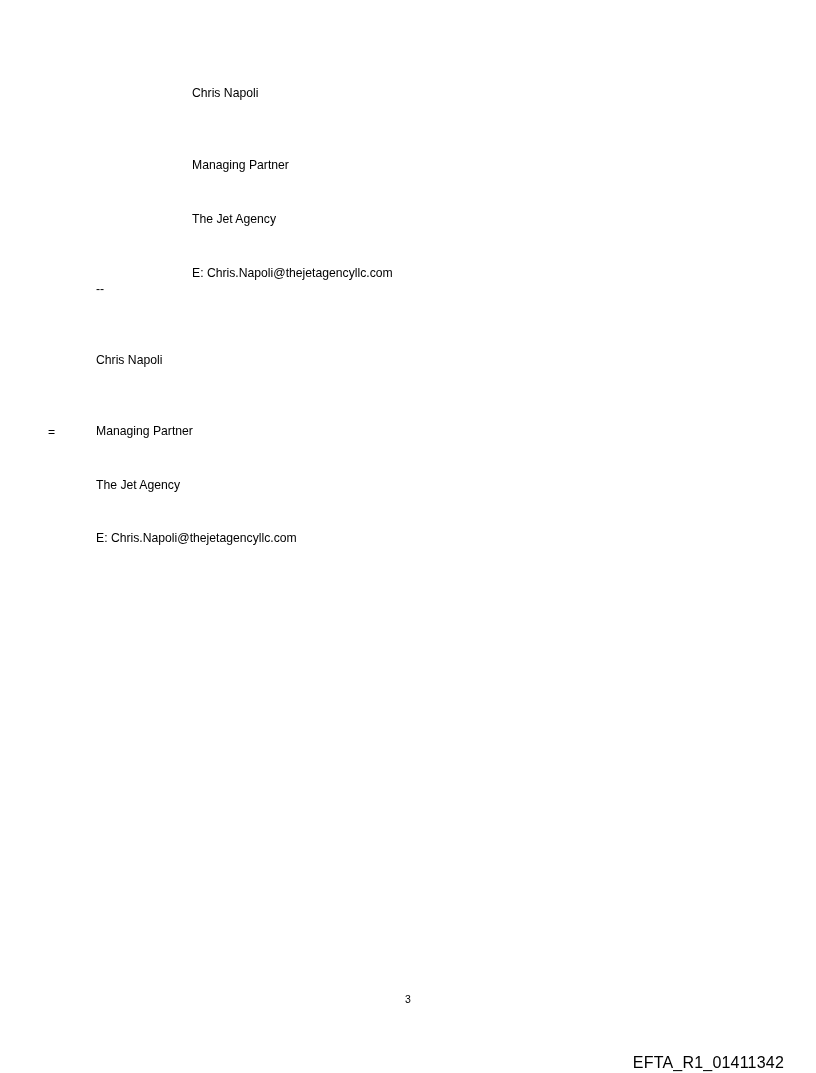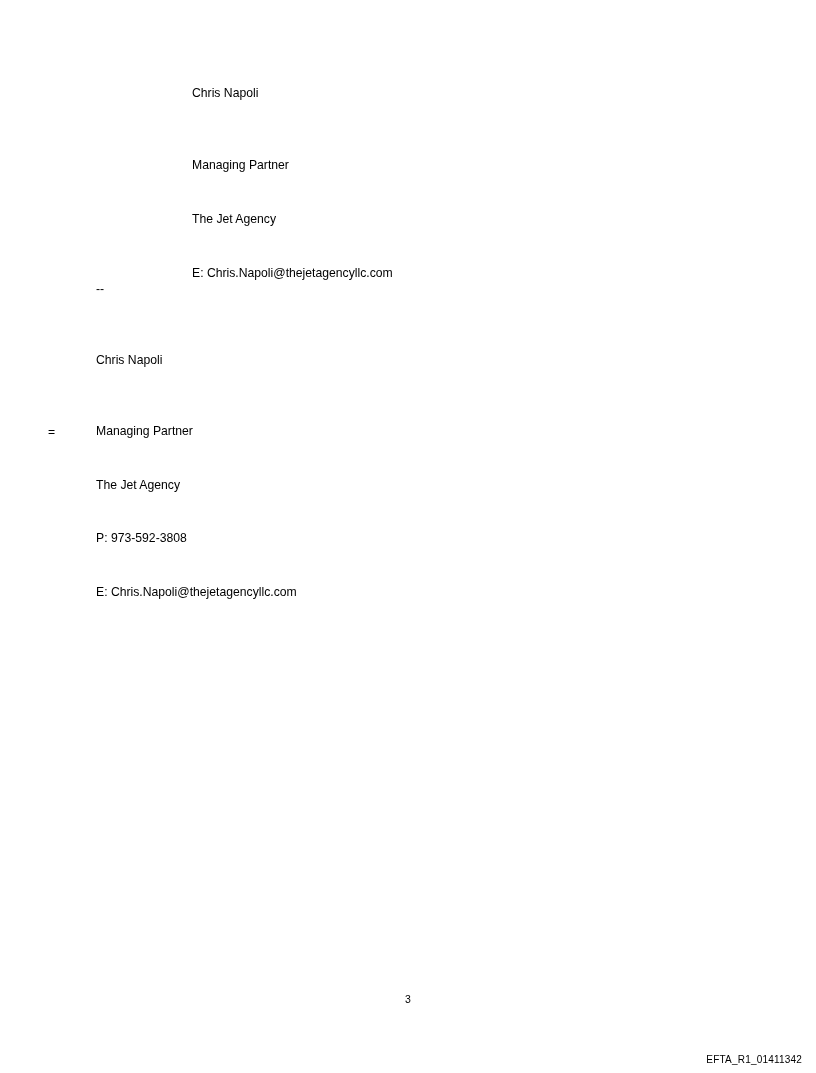--- a/index.html
+++ b/index.html
@@ -52,23 +52,23 @@
   }
   .page-number {
     left: 0;
     right: 0;
     top: 993px;
     text-align: center;
     font-size: 10.5px;
     white-space: normal;
   }
   .bates-number {
-    right: 14px;
+    right: 32px;
     top: 1054px;
-    font-size: 10px;
+    font-size: 16px;
     letter-spacing: 0.2px;
   }
   .line {
     display: block;
   }
 </style>
 </head>
 <body>
 
 <div class="page">
@@ -78,21 +78,20 @@
     <span class="line">Managing Partner</span>
     <span class="line">The Jet Agency</span>
     <span class="line">E: Chris.Napoli@thejetagencyllc.com</span>
   </div>
 
   <div class="block sig-second">
     <span class="line dashes">--</span>
     <span class="line name">Chris Napoli</span>
     <span class="line">Managing Partner</span>
     <span class="line">The Jet Agency</span>
-    <span class="line">P: 973-592-3808</span>
     <span class="line">E: Chris.Napoli@thejetagencyllc.com</span>
   </div>
 
   <div class="block equals-mark">=</div>
 
   <div class="block page-number">3</div>
 
   <div class="block bates-number">EFTA_R1_01411342</div>
 
 </div>

